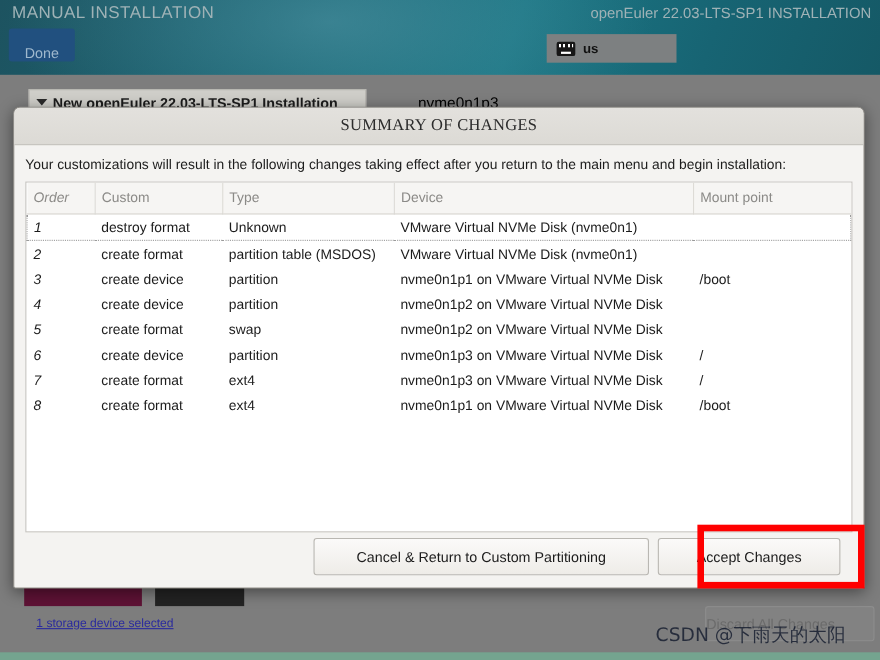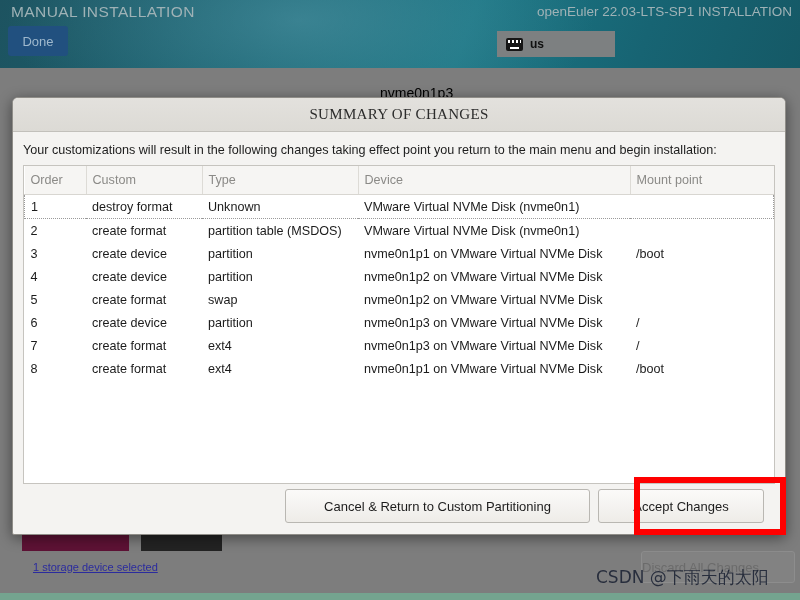--- a/index.html
+++ b/index.html
@@ -52,21 +52,21 @@
     position: absolute;
     left: 8px;
     top: 26px;
     width: 60px;
     height: 30px;
     background: #21507f;
     border-radius: 3px;
     color: #9fb8cd;
     font-size: 13px;
     display: flex;
-    align-items: center;
+    align-items: flex-end;
     justify-content: center;
   }
   .kbd-indicator {
     position: absolute;
     left: 497px;
     top: 31px;
     width: 118px;
     height: 26px;
     background: #7d8081;
     display: flex;
@@ -266,21 +266,21 @@
   }
   tr.row-selected td {
     border-top: 1px dotted #9a9a9a;
     border-bottom: 1px dotted #9a9a9a;
   }
   tr.row-selected td:first-child { border-left: 1px dotted #9a9a9a; }
   tr.row-selected td:last-child  { border-right: 1px dotted #9a9a9a; }
   .act-destroy { color: #e2252a; }
   .act-create  { color: #2e9e3e; }
 
-  .col-order { width: 49px; }
+  .col-order { width: 49px; font-style: italic; }
   .col-action { width: 103px; }
   .col-type  { width: 143px; }
   .col-device { width: 259px; }
   .col-mount { width: auto; }
 
   .dialog-footer {
     position: absolute;
     left: 0;
     bottom: 0;
     width: 100%;
@@ -328,20 +328,24 @@
     <div class="banner-right">openEuler 22.03-LTS-SP1 INSTALLATION</div>
     <div class="done-btn">
       <span>Done</span>
     </div>
     <div class="kbd-indicator">
       <span class="kbd-glyph"></span>
       <span class="kbd-label">us</span>
     </div>
   </div>
 
+  <div class="bg-expander">
+    <span class="tri-down"></span>
+    <span class="bg-expander-label">New openEuler 22.03-LTS-SP1 Installation</span>
+  </div>
   <div class="bg-part-label">nvme0n1p3</div>
 
   <div class="bg-btn-maroon"></div>
   <div class="bg-btn-dark"></div>
 
   <a class="storage-link" href="#">1 storage device selected</a>
 
   <div class="discard-btn">
     <span>Discard All Changes</span>
   </div>
@@ -349,21 +353,21 @@
   <div class="watermark">CSDN @下雨天的太阳</div>
   <div class="bottom-strip"></div>
 </div>
 
 <div class="dialog">
   <div class="dialog-titlebar">
     <span class="dialog-title">SUMMARY OF CHANGES</span>
   </div>
 
   <div class="dialog-body">
-    <div class="intro-text">Your customizations will result in the following changes taking effect point you return to the main menu and begin installation:</div>
+    <div class="intro-text">Your customizations will result in the following changes taking effect after you return to the main menu and begin installation:</div>
 
     <div class="table-wrap">
       <table class="changes">
         <thead>
           <tr>
             <th class="col-order">Order</th>
             <th class="col-action">Custom</th>
             <th class="col-type">Type</th>
             <th class="col-device">Device</th>
             <th class="col-mount">Mount point</th>

